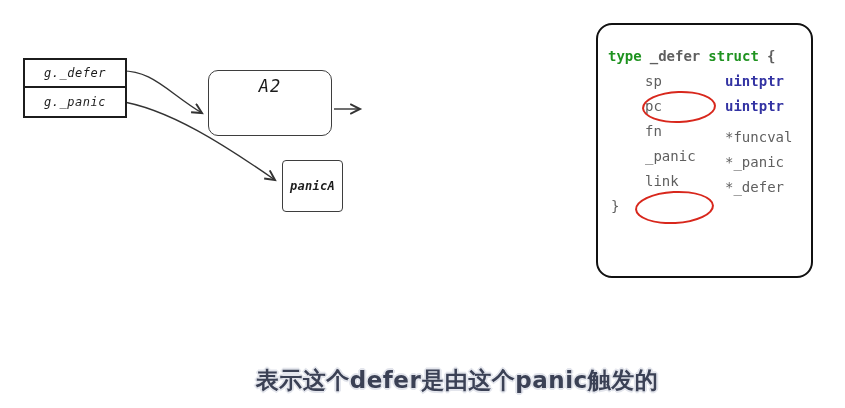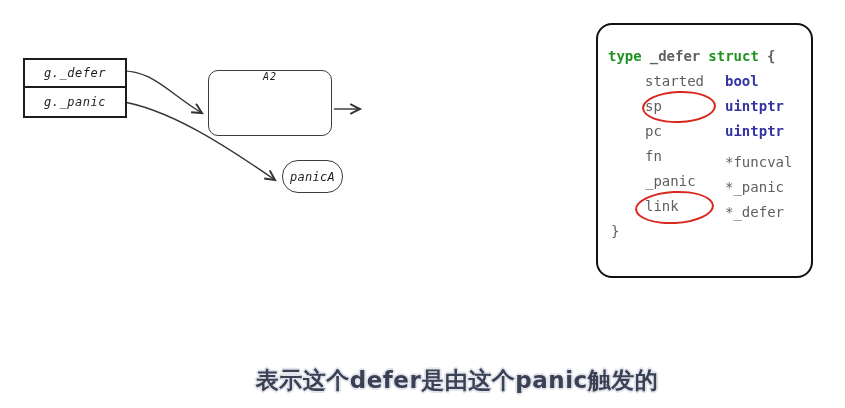--- a/index.html
+++ b/index.html
@@ -24,25 +24,25 @@
   .g-row.first { border-bottom:2px solid #1c1c1c; }
 
   
   .node {
     position:absolute; background:#fff; border:1.6px solid #3e3e3e;
     border-radius:10px;
   }
   .node-a2 { left:208px; top:70px; width:124px; height:66px; }
   .node-a1 { left:366px; top:68px; width:116px; height:68px; }
   .node-label {
-    display:block; text-align:center; 
-    font-size:10px; color:#1c1c1c; font-style:italic; letter-spacing:1px;
+    display:block; text-align:center; margin-top:5px;
+    font-size:17px; color:#1c1c1c; font-style:italic; letter-spacing:1px;
   }
-  .node-panica { left:282px; top:160px; width:61px; height:33px; border-radius:16px;
-    display:flex; align-items:center; justify-content:center; }
+  .node-panica { left:282px; top:160px; width:61px; height:52px; border-radius:4px;
+    display:flex; align-items:center; justify-content:center;font-weight:bold; }
   .node-panica .small-label {
     font-size:12px; color:#1c1c1c; font-style:italic; letter-spacing:0.3px; margin-top:0;
   }
 
   
   .code-panel {
     position:absolute; left:596px; top:23px; width:217px; height:255px;
     background:#fff; border:2.5px solid #111; border-radius:16px;
   }
   .code-inner { padding:19px 0 0 10px; }
@@ -110,24 +110,20 @@
 
   <div class="code-panel">
     <div class="code-inner">
       <div class="code-line header">
         <span class="kw">type</span>
         <span class="plain">_defer</span>
         <span class="kw">struct</span>
         <span class="plain">{</span>
       </div>
       <div class="code-row">
-        <span class="fname">started</span>
-        <span class="ftype t-builtin">bool</span>
-      </div>
-      <div class="code-row">
         <span class="fname">sp</span>
         <span class="ftype t-builtin">uintptr</span>
       </div>
       <div class="code-row">
         <span class="fname">pc</span>
         <span class="ftype t-builtin">uintptr</span>
       </div>
       <div class="code-row">
         <span class="fname">fn</span>
         <span class="ftype t-plain">*funcval</span>

